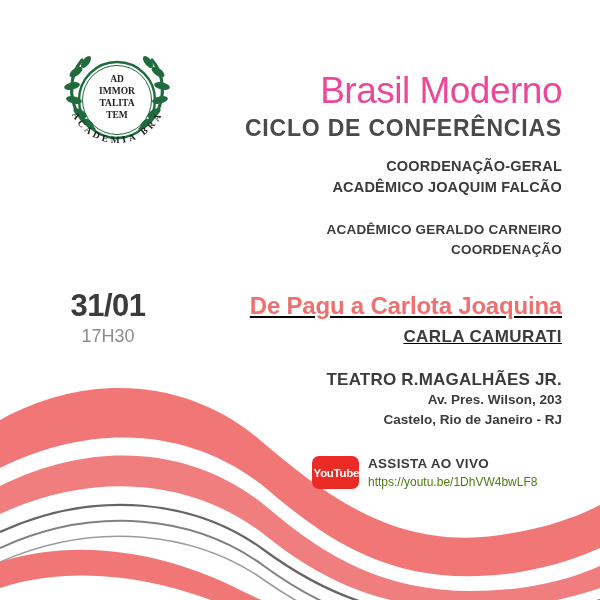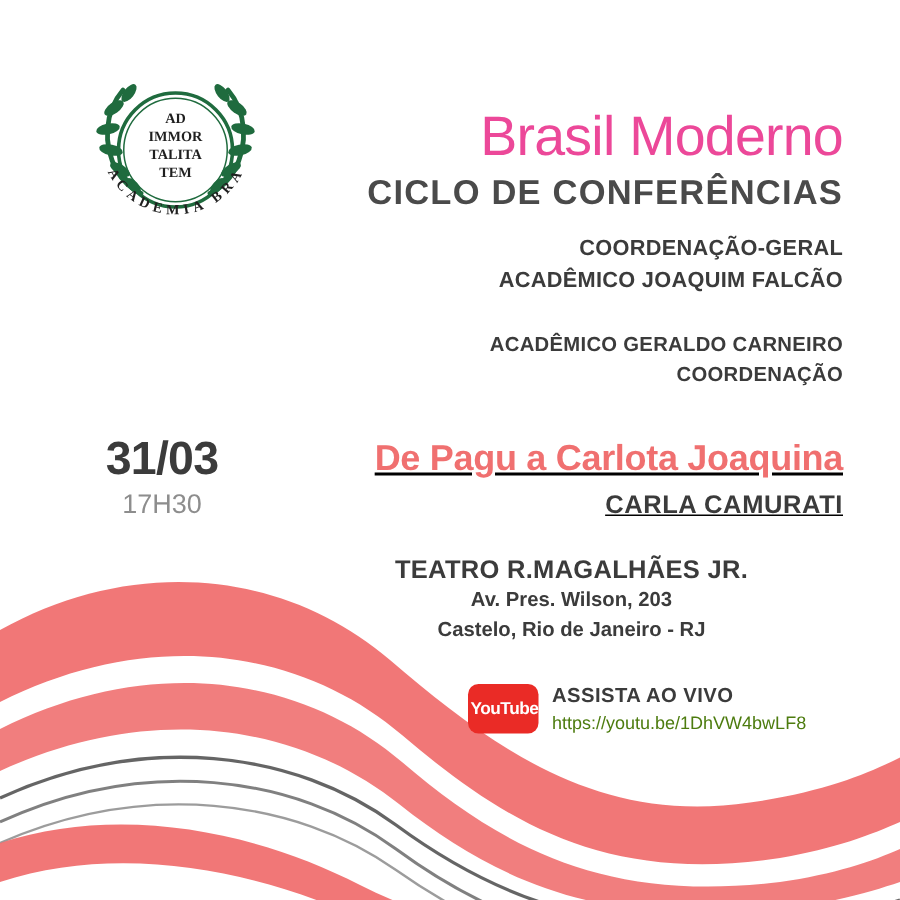--- a/index.html
+++ b/index.html
@@ -118,21 +118,21 @@
     color: #3b3b3b;
     letter-spacing: 0.4px;
   }
 
   
   .venue-block {
     position: absolute;
     left: 200px;
     top: 370px;
     width: 362px;
-    text-align: center;
+    text-align: right;
   }
   .venue-name {
     font-size: 17px;
     font-weight: bold;
     color: #3b3b3b;
     letter-spacing: 0.2px;
   }
   .venue-line {
     font-size: 13.5px;
     font-weight: bold;
@@ -242,21 +242,21 @@
       <div>COORDENAÇÃO-GERAL</div>
       <div>ACADÊMICO JOAQUIM FALCÃO</div>
     </div>
     <div class="coord-block2">
       <div>ACADÊMICO GERALDO CARNEIRO</div>
       <div>COORDENAÇÃO</div>
     </div>
   </div>
 
   <div class="date-block">
-    <div class="date-day">31/03</div>
+    <div class="date-day">31/01</div>
     <div class="date-time">17H30</div>
   </div>
 
   <div class="event-block">
     <div class="event-title">De Pagu a Carlota Joaquina</div>
     <div class="event-speaker">CARLA CAMURATI</div>
   </div>
 
   <div class="venue-block">
     <div class="venue-name">TEATRO R.MAGALHÃES JR.</div>

